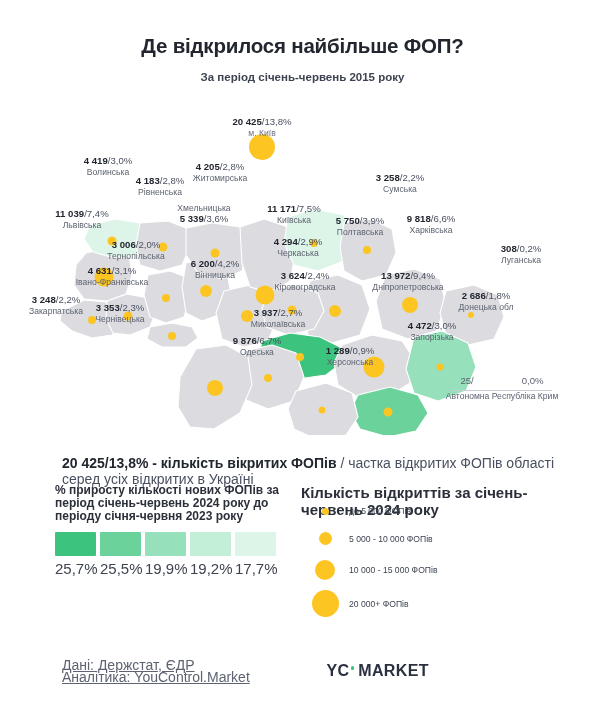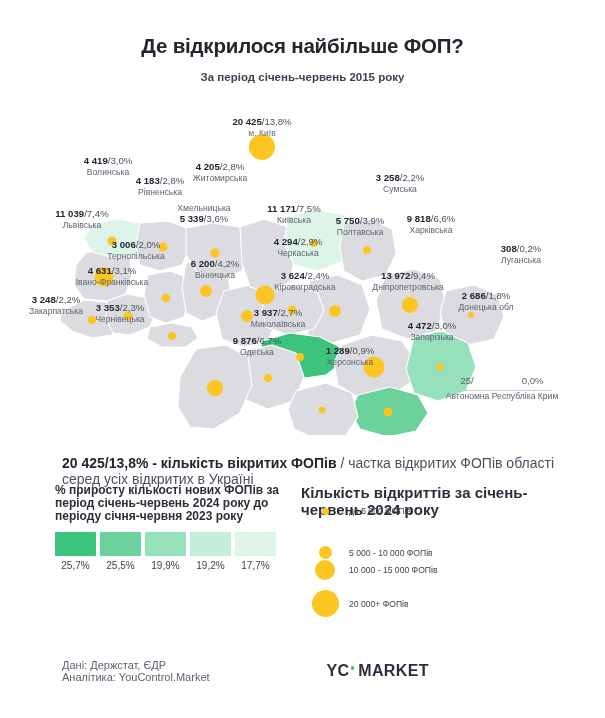--- a/index.html
+++ b/index.html
@@ -56,34 +56,34 @@
   .caption b{color:#22262f;font-weight:bold;}
 
   
   .legend-left{position:absolute;left:55px;top:484px;width:225px;}
   .legend-left .lg-title{
     font-size:12px;line-height:13px;font-weight:bold;color:#2b2f3a;
   }
   .swatches{position:absolute;left:0;top:48px;display:flex;gap:4px;}
   .swatches .sw{width:41px;height:24px;border-radius:1px;}
   .sw-labels{position:absolute;left:0;top:76px;display:flex;gap:4px;}
-  .sw-labels span{width:41px;text-align:center;font-size:10px;color:#3d4350;}
+  .sw-labels span{width:41px;text-align:center;font-size:15px;color:#3d4350;}
 
   .legend-right{position:absolute;left:301px;top:484px;width:270px;}
   .legend-right .lg-title{
     font-size:15px;font-weight:bold;color:#2b2f3a;margin-bottom:8px;
   }
   .circ-rows{position:absolute;left:0;top:22px;width:270px;}
   .circ-row{position:absolute;left:0;display:flex;align-items:center;}
   .circ-cell{width:48px;display:flex;justify-content:center;align-items:center;}
   .circ{border-radius:50%;display:block;}
   .circ-txt{font-size:8.6px;color:#3d4350;white-space:nowrap;}
 
   
-  .footer{position:absolute;left:62px;top:660px;font-size:11px;line-height:11.5px;color:#5d6370;}
+  .footer{position:absolute;left:62px;top:660px;font-size:14px;line-height:11.5px;color:#5d6370;text-decoration:underline;}
   .logo{
     position:absolute;right:52px;top:662px;
     font-size:16px;font-weight:bold;letter-spacing:0.4px;color:#2b3040;
     display:flex;align-items:center;
   }
   .logo .dot{
     width:3.6px;height:3.6px;border-radius:50%;background:#3fbf7f;
     display:inline-block;margin:0 4px 0 1px;position:relative;top:-3px;
   }
 </style>
@@ -332,21 +332,21 @@
 
   <div class="legend-right">
     <div class="lg-title">Кількість відкриттів за січень-червень 2024 року</div>
     <div class="circ-rows">
       <div class="circ-row" style="top:0px;">
         <div class="circ-cell">
           <span class="circ" style="width:7px;height:7px;background:#fcc521;"></span>
         </div>
         <span class="circ-txt">до 5 000 ФОПів</span>
       </div>
-      <div class="circ-row" style="top:40px;">
+      <div class="circ-row" style="top:26px;">
         <div class="circ-cell">
           <span class="circ" style="width:13px;height:13px;background:#fcc521;"></span>
         </div>
         <span class="circ-txt">5 000 - 10 000 ФОПів</span>
       </div>
       <div class="circ-row" style="top:54px;">
         <div class="circ-cell">
           <span class="circ" style="width:20px;height:20px;background:#fcc521;"></span>
         </div>
         <span class="circ-txt">10 000 - 15 000 ФОПів</span>

